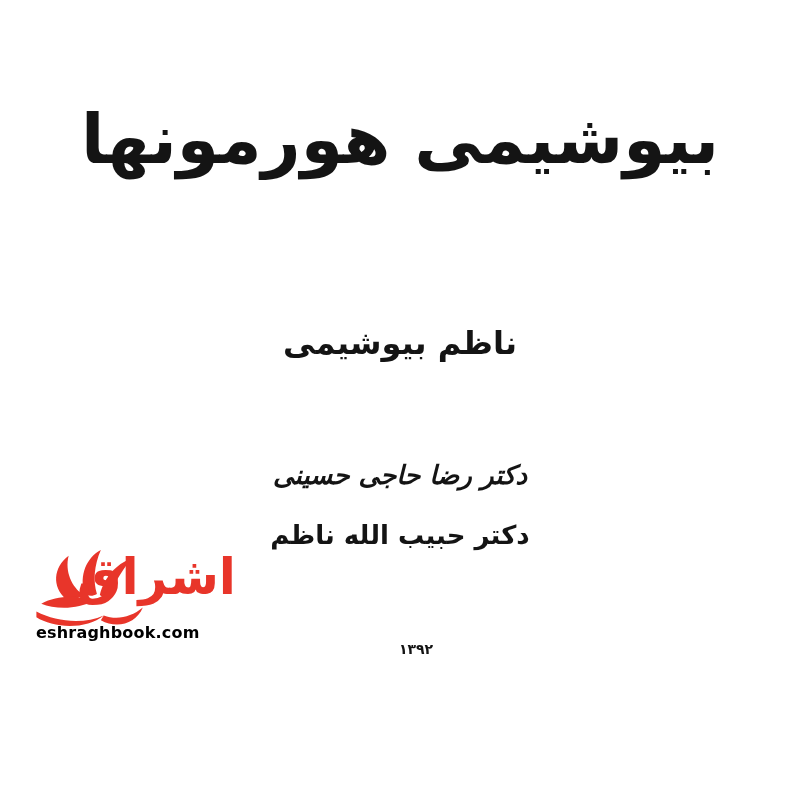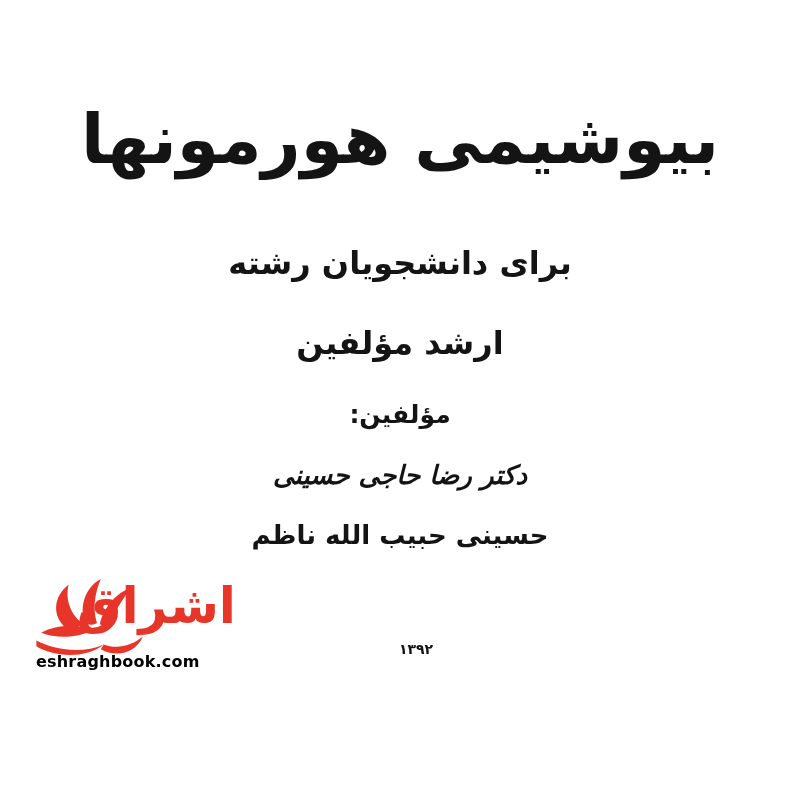--- a/index.html
+++ b/index.html
@@ -29,21 +29,21 @@
   .book-title    { top: 100px;  font-size: 68px; letter-spacing: 1px; }
   .audience-line { top: 244px;  font-size: 32px; }
   .degree-line   { top: 324px;  font-size: 32px; }
   .authors-label { top: 400px;  font-size: 25px; }
   .author-1      { top: 460px;  font-size: 26px; font-style: italic; }
   .author-2      { top: 520px;  font-size: 26px; }
   .publish-year  { top: 641px;  font-size: 14px; font-weight: bold; margin-left: 16px; }
 
   .publisher-logo {
     position: absolute;
-    left: 28px; top: 563px;
+    left: 28px; top: 534px;
     width: 208px; height: 110px; text-decoration: underline;
   }
   .logo-book-icon {
     position: absolute;
     left: 6px; top: 16px;
     width: 120px; height: 82px;
   }
   .logo-brand {
     position: absolute;
     right: 0px; top: 16px;
@@ -63,29 +63,27 @@
     font-family: "DejaVu Sans", sans-serif;
   }
 </style>
 </head>
 <body>
 
 <div class="page">
 
   <div class="fa-line book-title">بیوشیمی هورمونها</div>
 
-  <div class="fa-line audience-line">برای دانشجویان رشته</div>
 
-  <div class="fa-line degree-line">ارشد مؤلفین</div>
+  <div class="fa-line degree-line">ناظم بیوشیمی</div>
 
-  <div class="fa-line authors-label">مؤلفین:</div>
 
   <div class="fa-line author-1">دکتر رضا حاجی حسینی</div>
 
-  <div class="fa-line author-2">حسینی حبیب الله ناظم</div>
+  <div class="fa-line author-2">دکتر حبیب الله ناظم</div>
 
   <div class="fa-line publish-year">۱۳۹۲</div>
 
   <div class="publisher-logo">
 
     <svg class="logo-book-icon" viewBox="0 0 120 84" xmlns="http://www.w3.org/2000/svg" aria-hidden="true">
       <g id="logo-shape" fill="#e8352a">
 
         <path d="M31 50 C 17 38, 18 18, 34 6 C 30 22, 37 38, 49 46 C 43 50, 36 52, 31 50 Z"></path>
 

